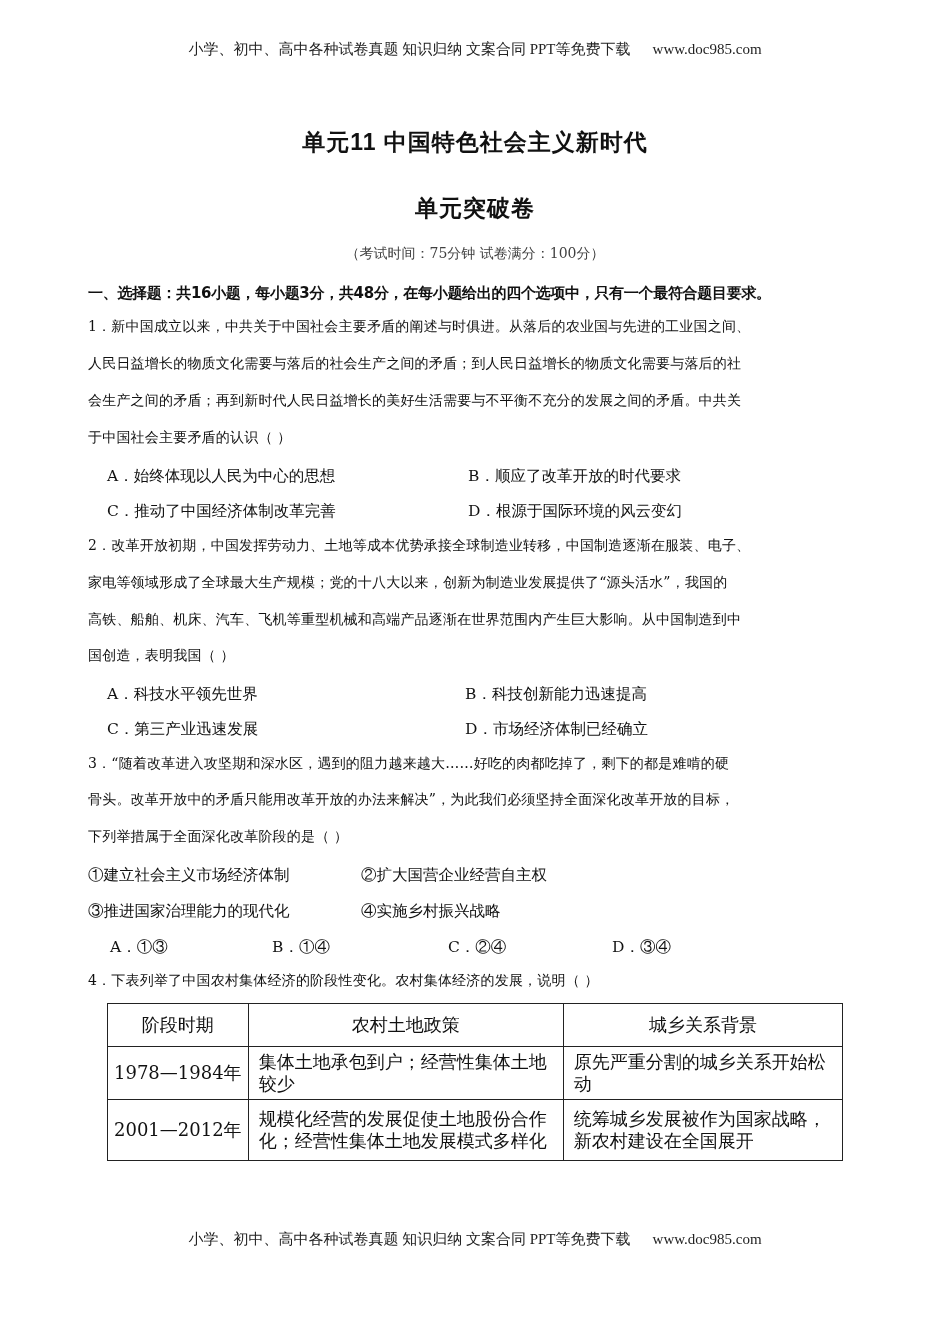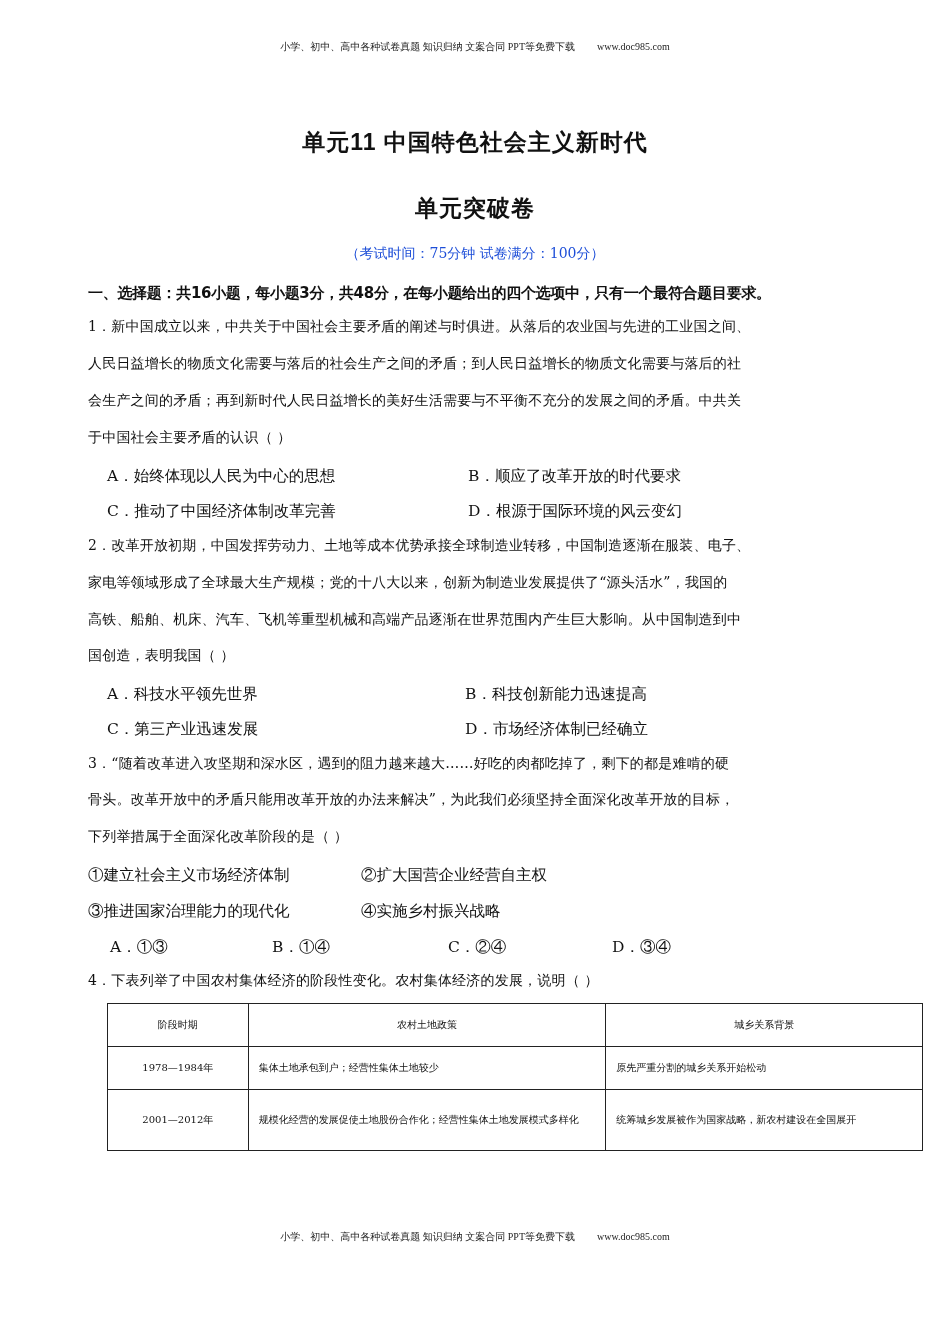--- a/index.html
+++ b/index.html
@@ -3,43 +3,43 @@
   <meta charset="utf-8">
   <style>
     html, body { margin: 0; padding: 0; background: #ffffff; }
     body {
       width: 950px; height: 1344px; position: relative; overflow: hidden;
       font-family: "DejaVu Serif", "Liberation Serif", serif;
       color: #111;
     }
     .abs { position: absolute; white-space: nowrap; text-align: right; }
     .hdr, .ftr {
-      left: 0; width: 950px; text-align: center; font-size: 10px; color: #222;
+      left: 0; width: 950px; text-align: center; font-size: 15px; color: #222;
       font-family: "Liberation Serif", "DejaVu Serif", serif;
     }
     .hdr { top: 40px; }
     .ftr { top: 1230px; }
     .hdr .url, .ftr .url { margin-left: 22px; }
     .title {
       left: 0; width: 950px; text-align: center;
       font-family: Liberation Sans, sans-serif;
       font-weight: bold; font-size: 23px; letter-spacing: 1px;
     }
     .t1 { top: 127px; }
     .t2 { top: 193px; }
-    .sub { left: 0; width: 950px; text-align: center; top: 245px; font-size: 14px; color: #1d4ed8; }
+    .sub { left: 0; width: 950px; text-align: center; top: 245px; font-size: 14px; color: #404040; }
     .sec {
       left: 88px; top: 284px; font-size: 15px; font-weight: bold;
       font-family: "DejaVu Sans", "Liberation Sans", sans-serif; letter-spacing: -0.3px;
     }
     .line { left: 88px; font-size: 14px; letter-spacing: 0.2px; }
     .opt { font-size: 15.5px; }
     table.q4 {
-      position: absolute; left: 107px; top: 1003px; width: 816px;
-      border-collapse: collapse; font-size: 10px; padding-left: 16px;
+      position: absolute; left: 107px; top: 1003px; width: 736px;
+      border-collapse: collapse; font-size: 18px; padding-left: 16px;
     }
     table.q4 td, table.q4 th {
       border: 1.3px solid #222; font-weight: normal; vertical-align: middle;
       padding: 4px 10px; line-height: 22px;
     }
     table.q4 th { height: 34px; text-align: center; }
     table.q4 td.period { text-align: center; white-space: nowrap; padding: 4px 6px; }
     table.q4 tr.r1 td { height: 34px; }
     table.q4 tr.r2 td, table.q4 tr.r3 td { height: 52px; }
   </style>

